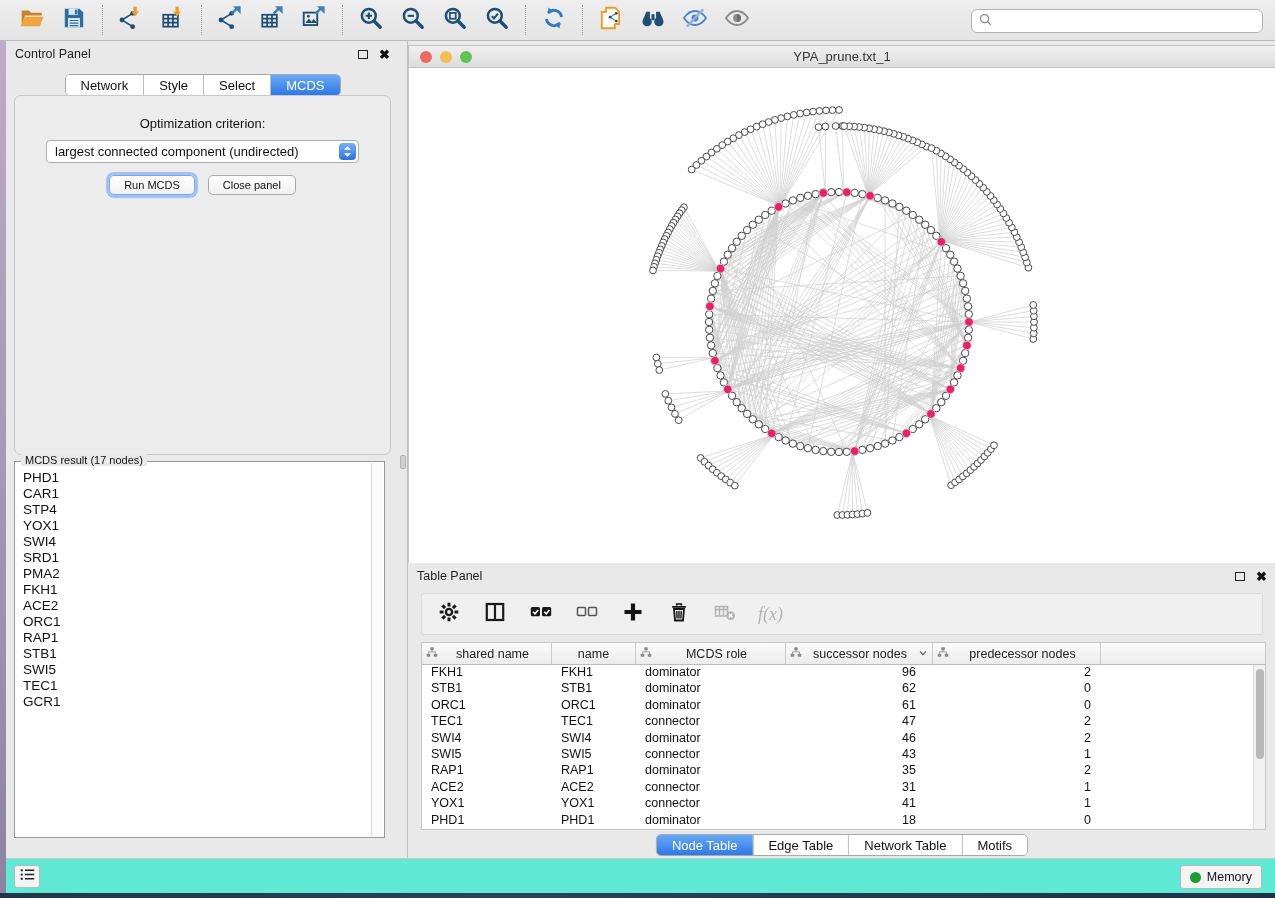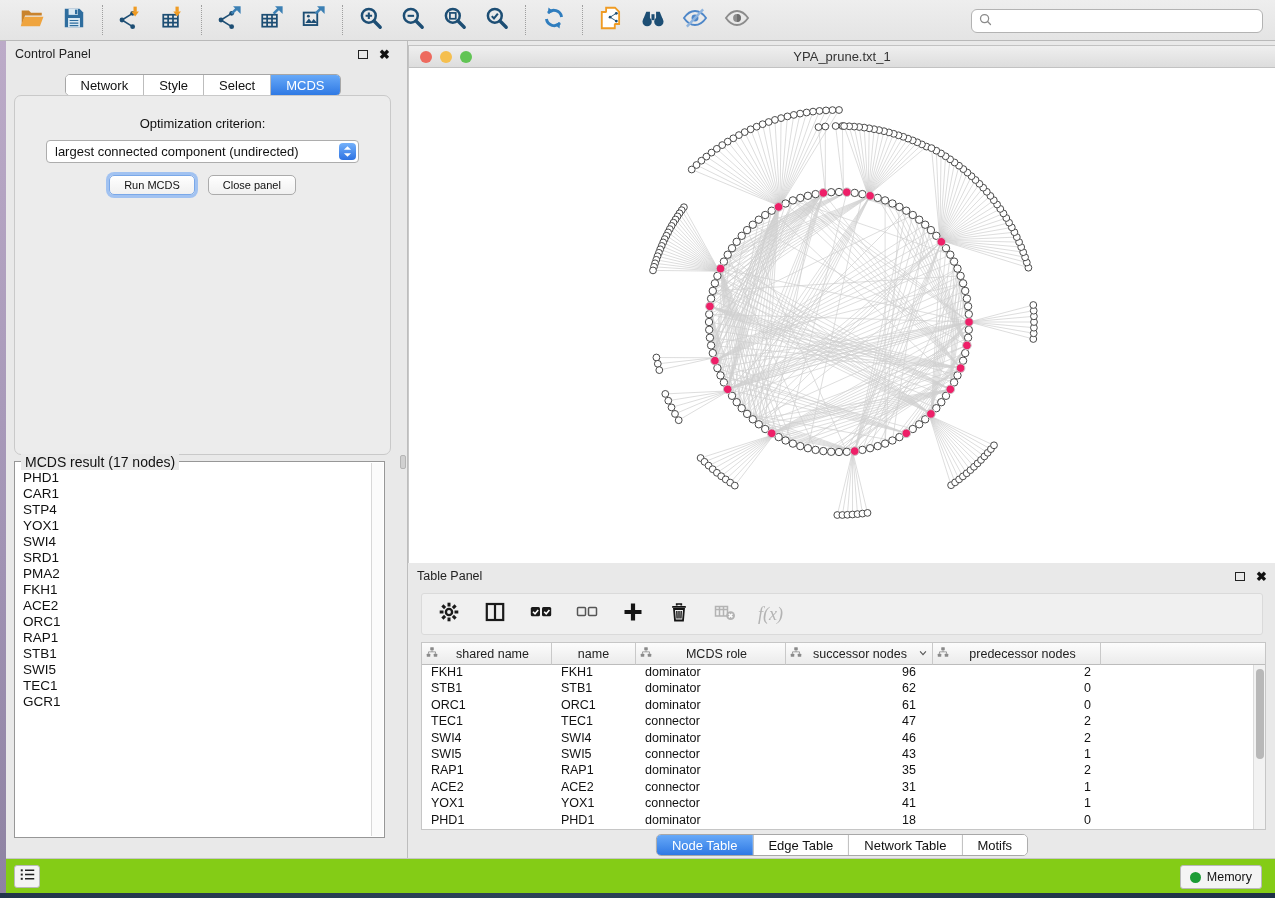--- a/index.html
+++ b/index.html
@@ -30,21 +30,21 @@
   .seg:first-child { border-left:none; }
   .seg.active { background:linear-gradient(#67a9f8,#2f79e4); color:#fff; }
   .cp-card { position:absolute; left:8px; top:54px; width:377px; height:360px; background:#ececec; border:1px solid #c9c9c9; border-radius:7px; }
   .opt-label { text-align:center; margin-top:20px; font-size:13px; color:#111; }
   .opt-select { position:relative; margin:9px auto 0; width:313px; height:23px; background:#fff; border:1px solid #adadad; border-radius:4px; font-size:13px; display:flex; align-items:center; padding-left:8px; color:#111; }
   .opt-stepper { position:absolute; right:2px; top:2px; width:17px; height:17px; border-radius:4px; background:linear-gradient(#74b1fb,#2d72e2); display:flex; flex-direction:column; align-items:center; justify-content:center; gap:1px; }
   .btn-row { display:flex; justify-content:center; gap:13px; margin-top:12px; }
   .mac-btn { background:linear-gradient(#ffffff,#f0f0f0); border:1px solid #ababab; border-radius:5px; font-size:11px; padding:3px 14px; color:#111; font-family:"Liberation Sans",sans-serif; }
   .mac-btn.focused { box-shadow:0 0 0 3px rgba(100,160,245,.55); border-color:#7aa8e8; }
   .mcds-fieldset { position:absolute; left:8px; top:420px; width:371px; height:377px; border:1px solid #979797; background:#fff; }
-  .mcds-legend { position:absolute; top:-8px; left:6px; background:#e9e9e9; padding:0 4px; font-size:14px; color:#111; }
+  .mcds-legend { position:absolute; top:-8px; left:6px; background:#e9e9e9; padding:0 4px; font-size:11px; color:#111; }
   .mcds-list { position:absolute; inset:8px 14px 2px 8px; overflow:hidden; }
   .mcds-item { font-size:13.5px; line-height:16px; color:#111; }
   .mcds-scroll { position:absolute; right:1px; top:1px; bottom:1px; width:12px; background:#fbfbfb; border-left:1px solid #d8d8d8; }
 
   
   .splitter { position:absolute; left:399px; top:41px; width:8px; height:817px; background:#e9e9e9; }
   .splitter .grip { position:absolute; left:1px; top:414px; width:6px; height:14px; background:#d0d0d0; border:1px solid #b5b5b5; border-radius:2px; }
 
   
   .right-area { position:absolute; left:407px; top:41px; width:868px; height:817px; background:#e9e9e9; border-left:1px solid #bdbdbd; }
@@ -67,21 +67,21 @@
   .trow { display:flex; height:16.4px; }
   .tcell { font-size:12.5px; color:#111; overflow:hidden; white-space:nowrap; }
   .tcell.left { padding-left:9px; text-align:left; }
   .tcell.right1 { padding-right:17px; text-align:right; }
   .tcell.right2 { padding-right:10px; text-align:right; }
   .vscroll { position:absolute; right:0; top:22px; bottom:0; width:12px; background:#f2f2f2; border-left:1px solid #dcdcdc; }
   .vthumb { position:absolute; left:1.5px; top:4px; width:8px; height:90px; background:#b8b8b8; border-radius:4px; }
   .tp-tabs { position:absolute; left:50%; transform:translateX(-50%); top:271px; display:flex; border:1px solid #a8a8a8; border-radius:5px; overflow:hidden; background:#fff; height:22px; }
 
   
-  .status-bar { position:absolute; left:6px; top:858px; width:1269px; height:35px; background:#84cc16; border-top:1px solid #c6c6c6; }
+  .status-bar { position:absolute; left:6px; top:858px; width:1269px; height:35px; background:#5eead4; border-top:1px solid #c6c6c6; }
   .list-btn { position:absolute; left:8px; top:6px; width:26px; height:23px; background:#f4f4f4; border:1px solid #b9b9b9; border-radius:3px; display:flex; align-items:center; justify-content:center; }
   .memory-btn { position:absolute; right:13px; top:6px; height:24px; background:#f4f4f4; border:1px solid #b9b9b9; border-radius:3px; display:flex; align-items:center; gap:6px; padding:0 9px; font-size:12.5px; color:#111; }
   .memory-dot { width:11px; height:11px; border-radius:50%; background:#1c9c35; }
 </style>
 </head>
 <body>
 
 <div class="wp-left"></div>
 <div class="wp-bottom"></div>
 

